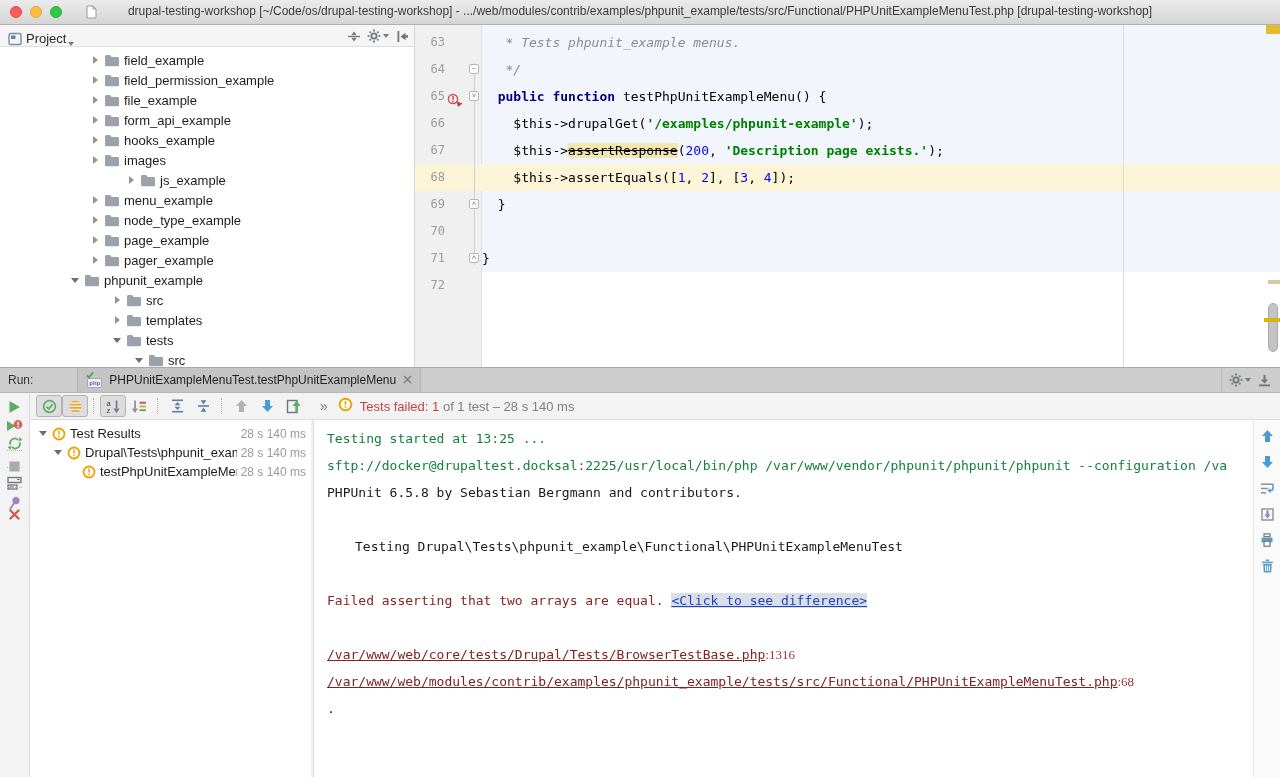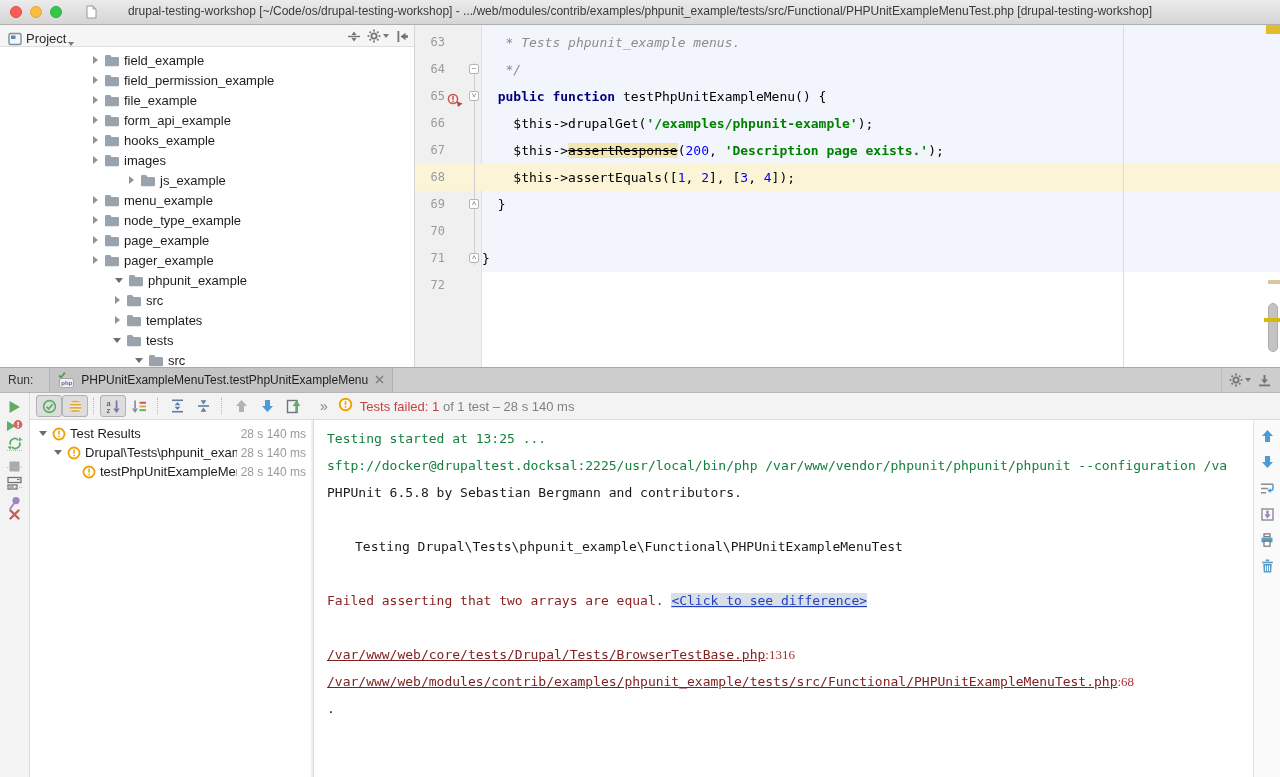--- a/index.html
+++ b/index.html
@@ -42,21 +42,21 @@
   .t-str{color:#008000;font-weight:bold;text-align:center;}
   .t-num{color:#0000ff;}
   .t-pl{color:#000;}
   .t-dep{color:#000;text-decoration:line-through;background:#f2e6b1;}
   
   .stripe{position:absolute;}
   #ed-thumb{position:absolute;left:853px;top:278px;width:10px;height:49px;background:#b9b9b9;border:1px solid #9e9e9e;border-radius:5px;box-sizing:border-box;opacity:.85;}
   
   #run-panel{left:0;top:367px;width:1280px;height:410px;background:#fff;border-top:1px solid #a8a8a8;box-sizing:border-box;}
   #rp-tabbar{position:absolute;left:0;top:0;right:0;height:25px;background:#cdcdcd;border-bottom:1px solid #b6b6b6;
-             display:flex;align-items:center;box-sizing:border-box;font-size:12px;color:#333;}
+             display:flex;align-items:center;box-sizing:border-box;font-size:12px;color:#333;gap:28px;}
   #run-label{margin-left:8px;}
   #run-tab{display:flex;align-items:center;margin-left:16px;height:100%;padding:0 8px;background:#c4c4c4;border-left:1px solid #b2b2b2;border-right:1px solid #b2b2b2;}
   #run-tab .ttl{margin:0 7px 0 6px;color:#1f1f1f;}
   #tabbar-right{position:absolute;right:4px;top:0;height:100%;display:flex;align-items:center;border-left:1px solid #bdbdbd;padding-left:6px;}
   .phpicon{position:relative;width:17px;height:15px;display:inline-block;}
   .phpbox{position:absolute;left:1px;bottom:0;width:15px;height:10px;background:#efefef;border:1px solid #a9a9a9;border-radius:2px;
           font-size:6px;line-height:9px;text-align:center;color:#7a52a3;font-weight:bold;box-sizing:border-box;}
   .phpcheck{position:absolute;left:0;top:-2px;}
   #rp-toolbar{position:absolute;left:30px;top:25px;right:0;height:27px;background:#f3f3f3;border-bottom:1px solid #dadada;
               display:flex;align-items:center;box-sizing:border-box;padding-left:6px;}
@@ -261,21 +261,21 @@
         <span class="chevslot">
           <span class="tri-r"></span>
         </span>
         <span class="fico">
           <svg width="16" height="13">
             <path d="M1 2.4 C1 1.6 1.6 1 2.4 1 H6 L7.6 2.9 H13.7 C14.4 2.9 15 3.5 15 4.2 V10.9 C15 11.7 14.4 12.2 13.7 12.2 H2.4 C1.6 12.2 1 11.7 1 10.9 Z" fill="#9aa2ab"></path>
           </svg>
         </span>
         <span>pager_example</span>
       </div>
-      <div class="pt-row" style="top: 223px; padding-left: 112px;">
+      <div class="pt-row" style="top: 223px; padding-left: 52px; margin-left: 16px;">
         <span class="chevslot">
           <span class="tri-d"></span>
         </span>
         <span class="fico">
           <svg width="16" height="13">
             <path d="M1 2.4 C1 1.6 1.6 1 2.4 1 H6 L7.6 2.9 H13.7 C14.4 2.9 15 3.5 15 4.2 V10.9 C15 11.7 14.4 12.2 13.7 12.2 H2.4 C1.6 12.2 1 11.7 1 10.9 Z" fill="#9aa2ab"></path>
           </svg>
         </span>
         <span>phpunit_example</span>
       </div>

